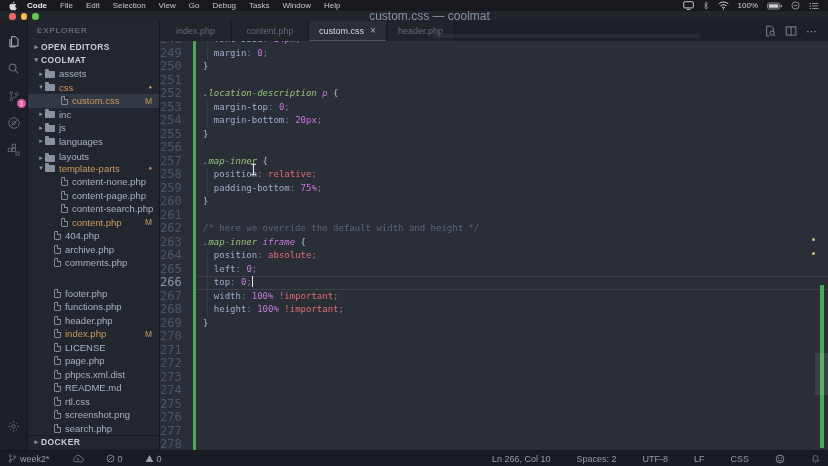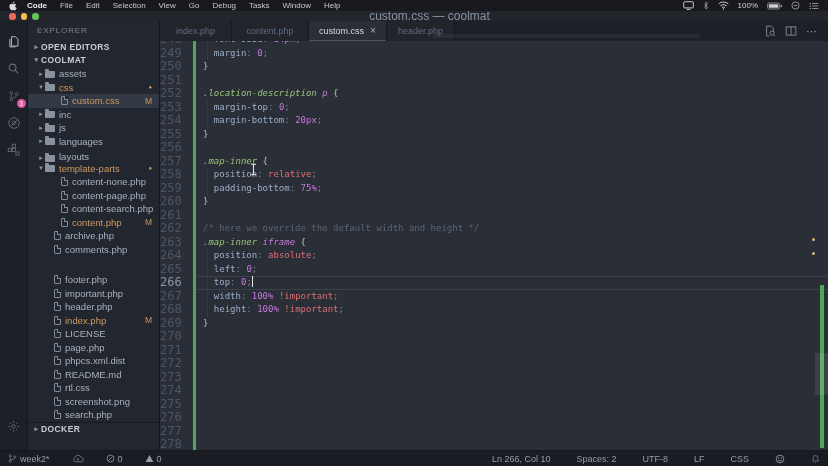--- a/index.html
+++ b/index.html
@@ -303,33 +303,37 @@
             <span class="icon-file"></span>
             <span class="label">content-search.php</span>
           </div>
           <div class="tree-row" style="padding-left: 33px;">
             <span class="icon-file"></span>
             <span class="label mod">content.php</span>
             <span class="badge">M</span>
           </div>
           <div class="tree-row" style="padding-left: 26px;">
             <span class="icon-file"></span>
+            <span class="label">404.php</span>
+          </div>
+          <div class="tree-row" style="padding-left: 26px;">
+            <span class="icon-file"></span>
             <span class="label">archive.php</span>
           </div>
           <div class="tree-row" style="padding-left: 26px;">
             <span class="icon-file"></span>
             <span class="label">comments.php</span>
           </div>
           <div class="tree-row" style="padding-left: 26px; margin-top: 17px;">
             <span class="icon-file"></span>
             <span class="label">footer.php</span>
           </div>
           <div class="tree-row" style="padding-left: 26px;">
             <span class="icon-file"></span>
-            <span class="label">important.php</span>
+            <span class="label">functions.php</span>
           </div>
           <div class="tree-row" style="padding-left: 26px;">
             <span class="icon-file"></span>
             <span class="label">header.php</span>
           </div>
           <div class="tree-row" style="padding-left: 26px;">
             <span class="icon-file"></span>
             <span class="label mod">index.php</span>
             <span class="badge">M</span>
           </div>

